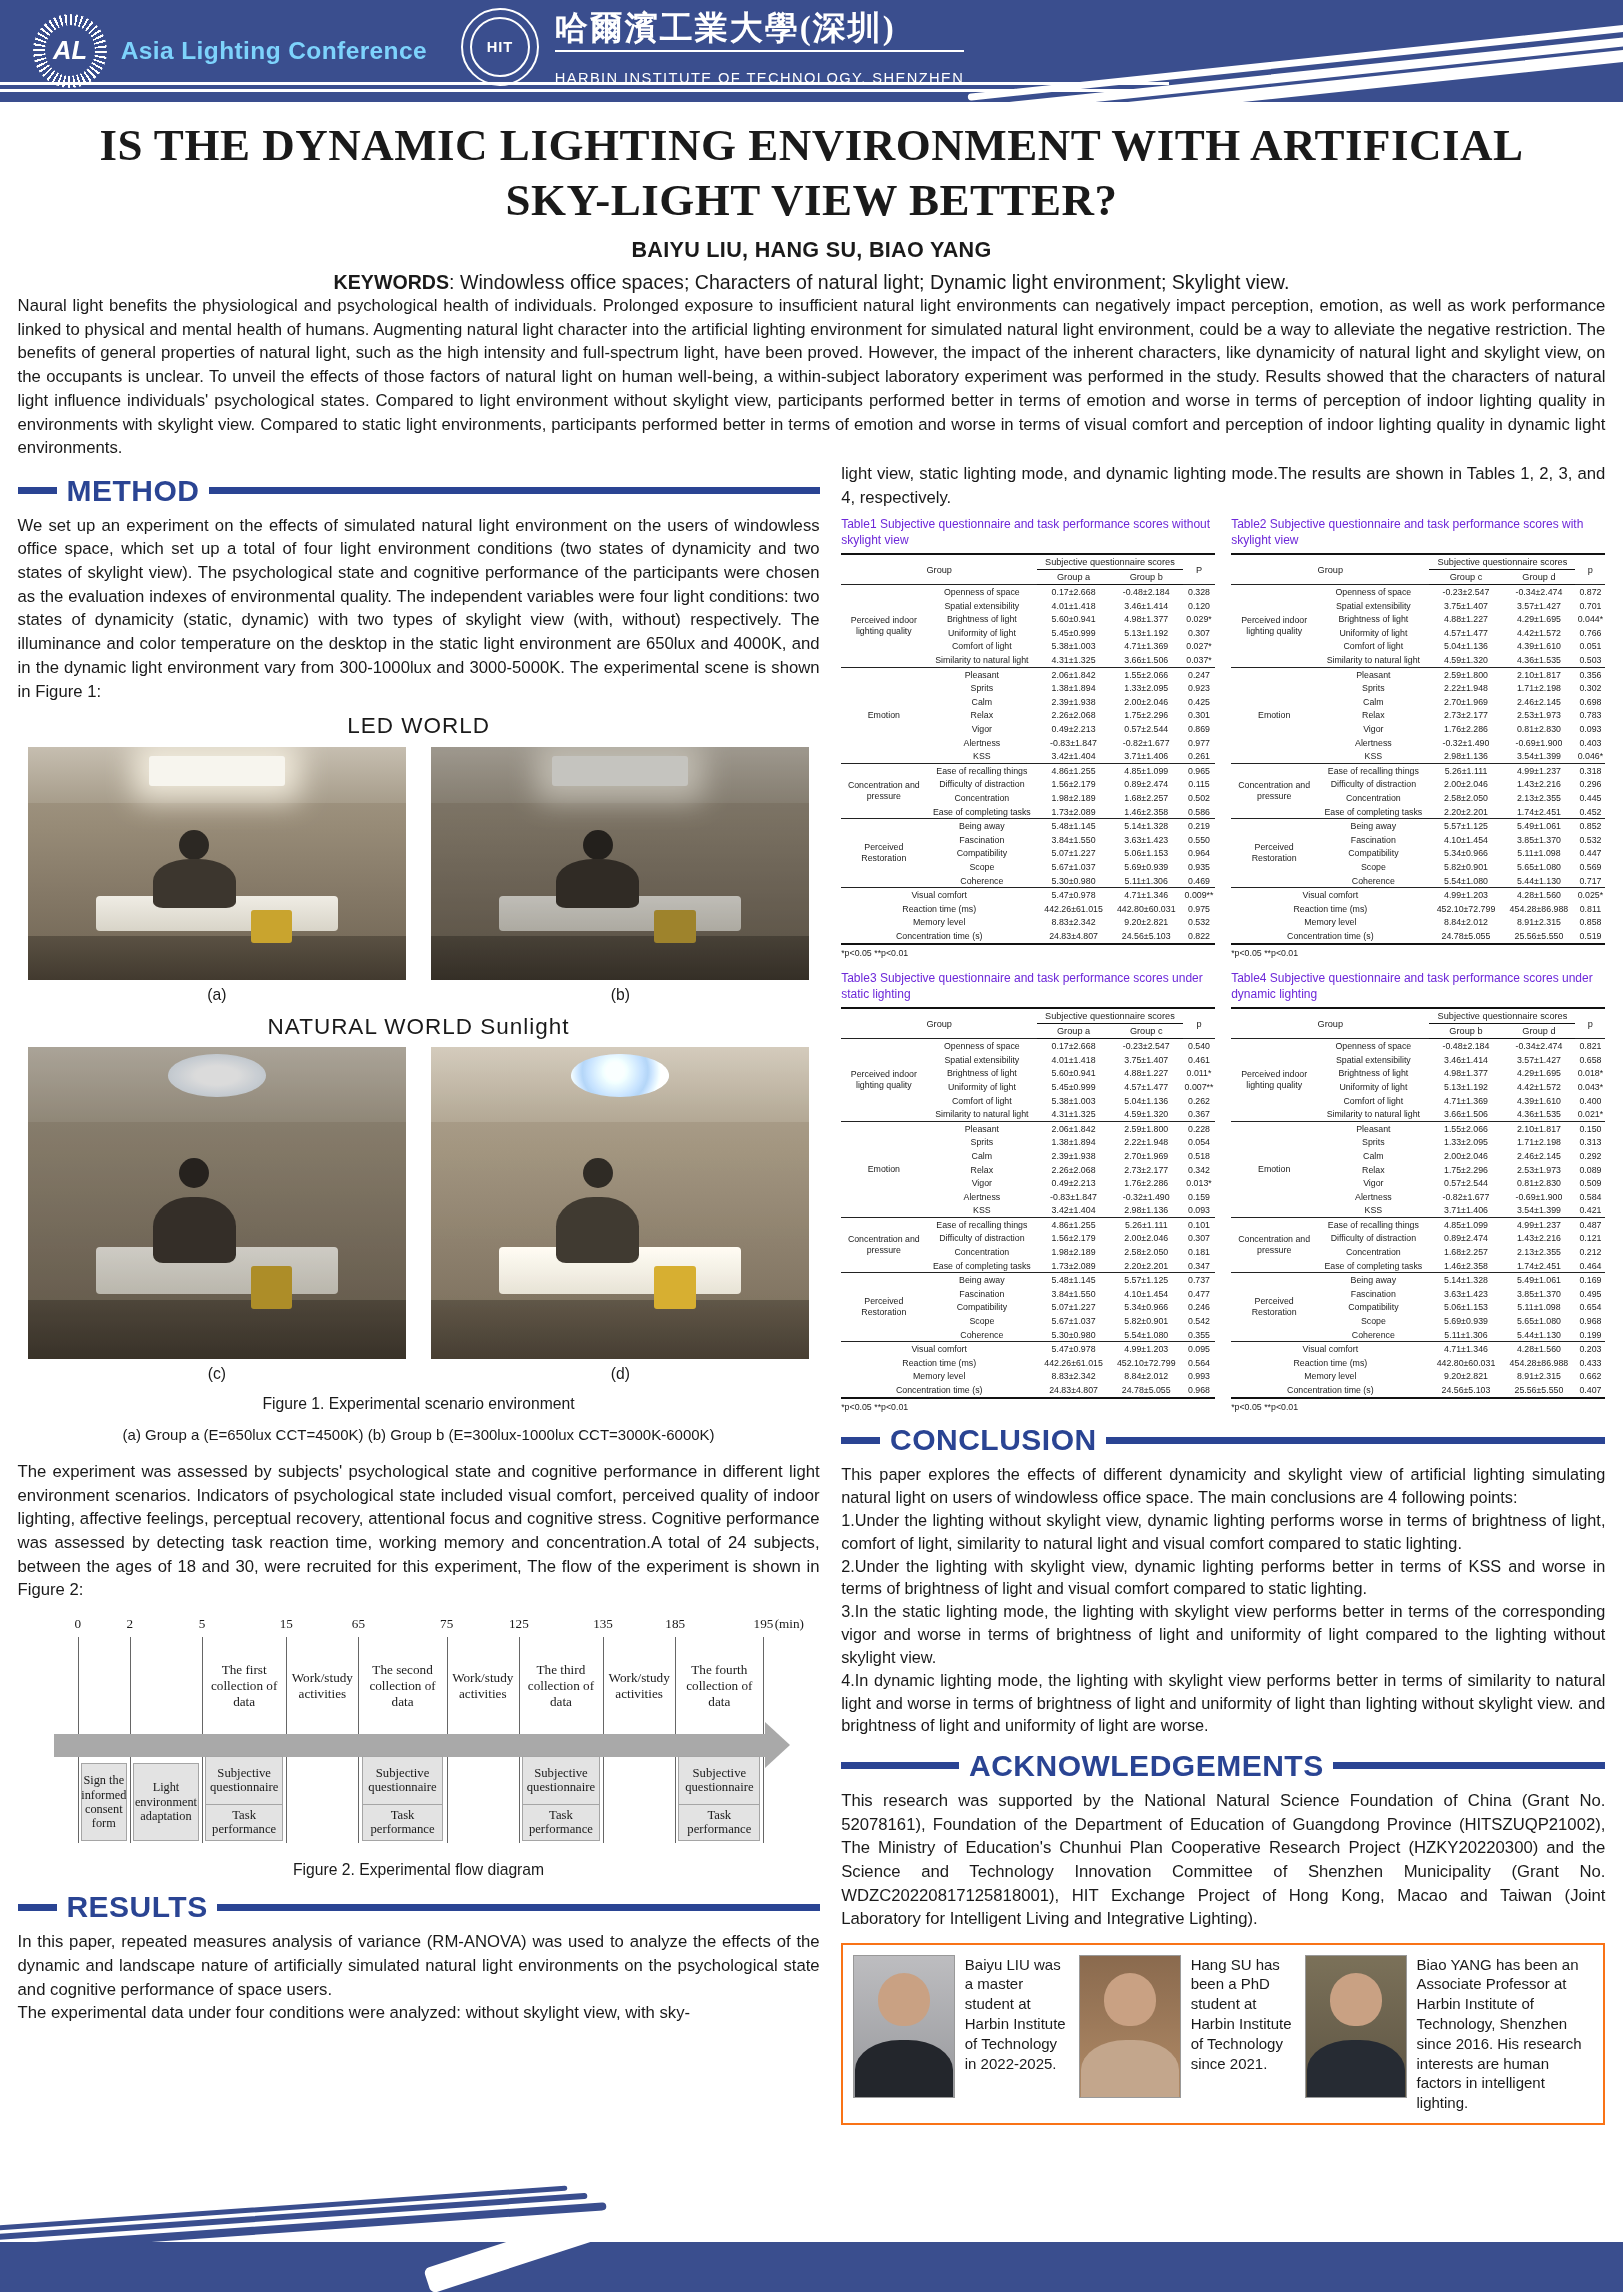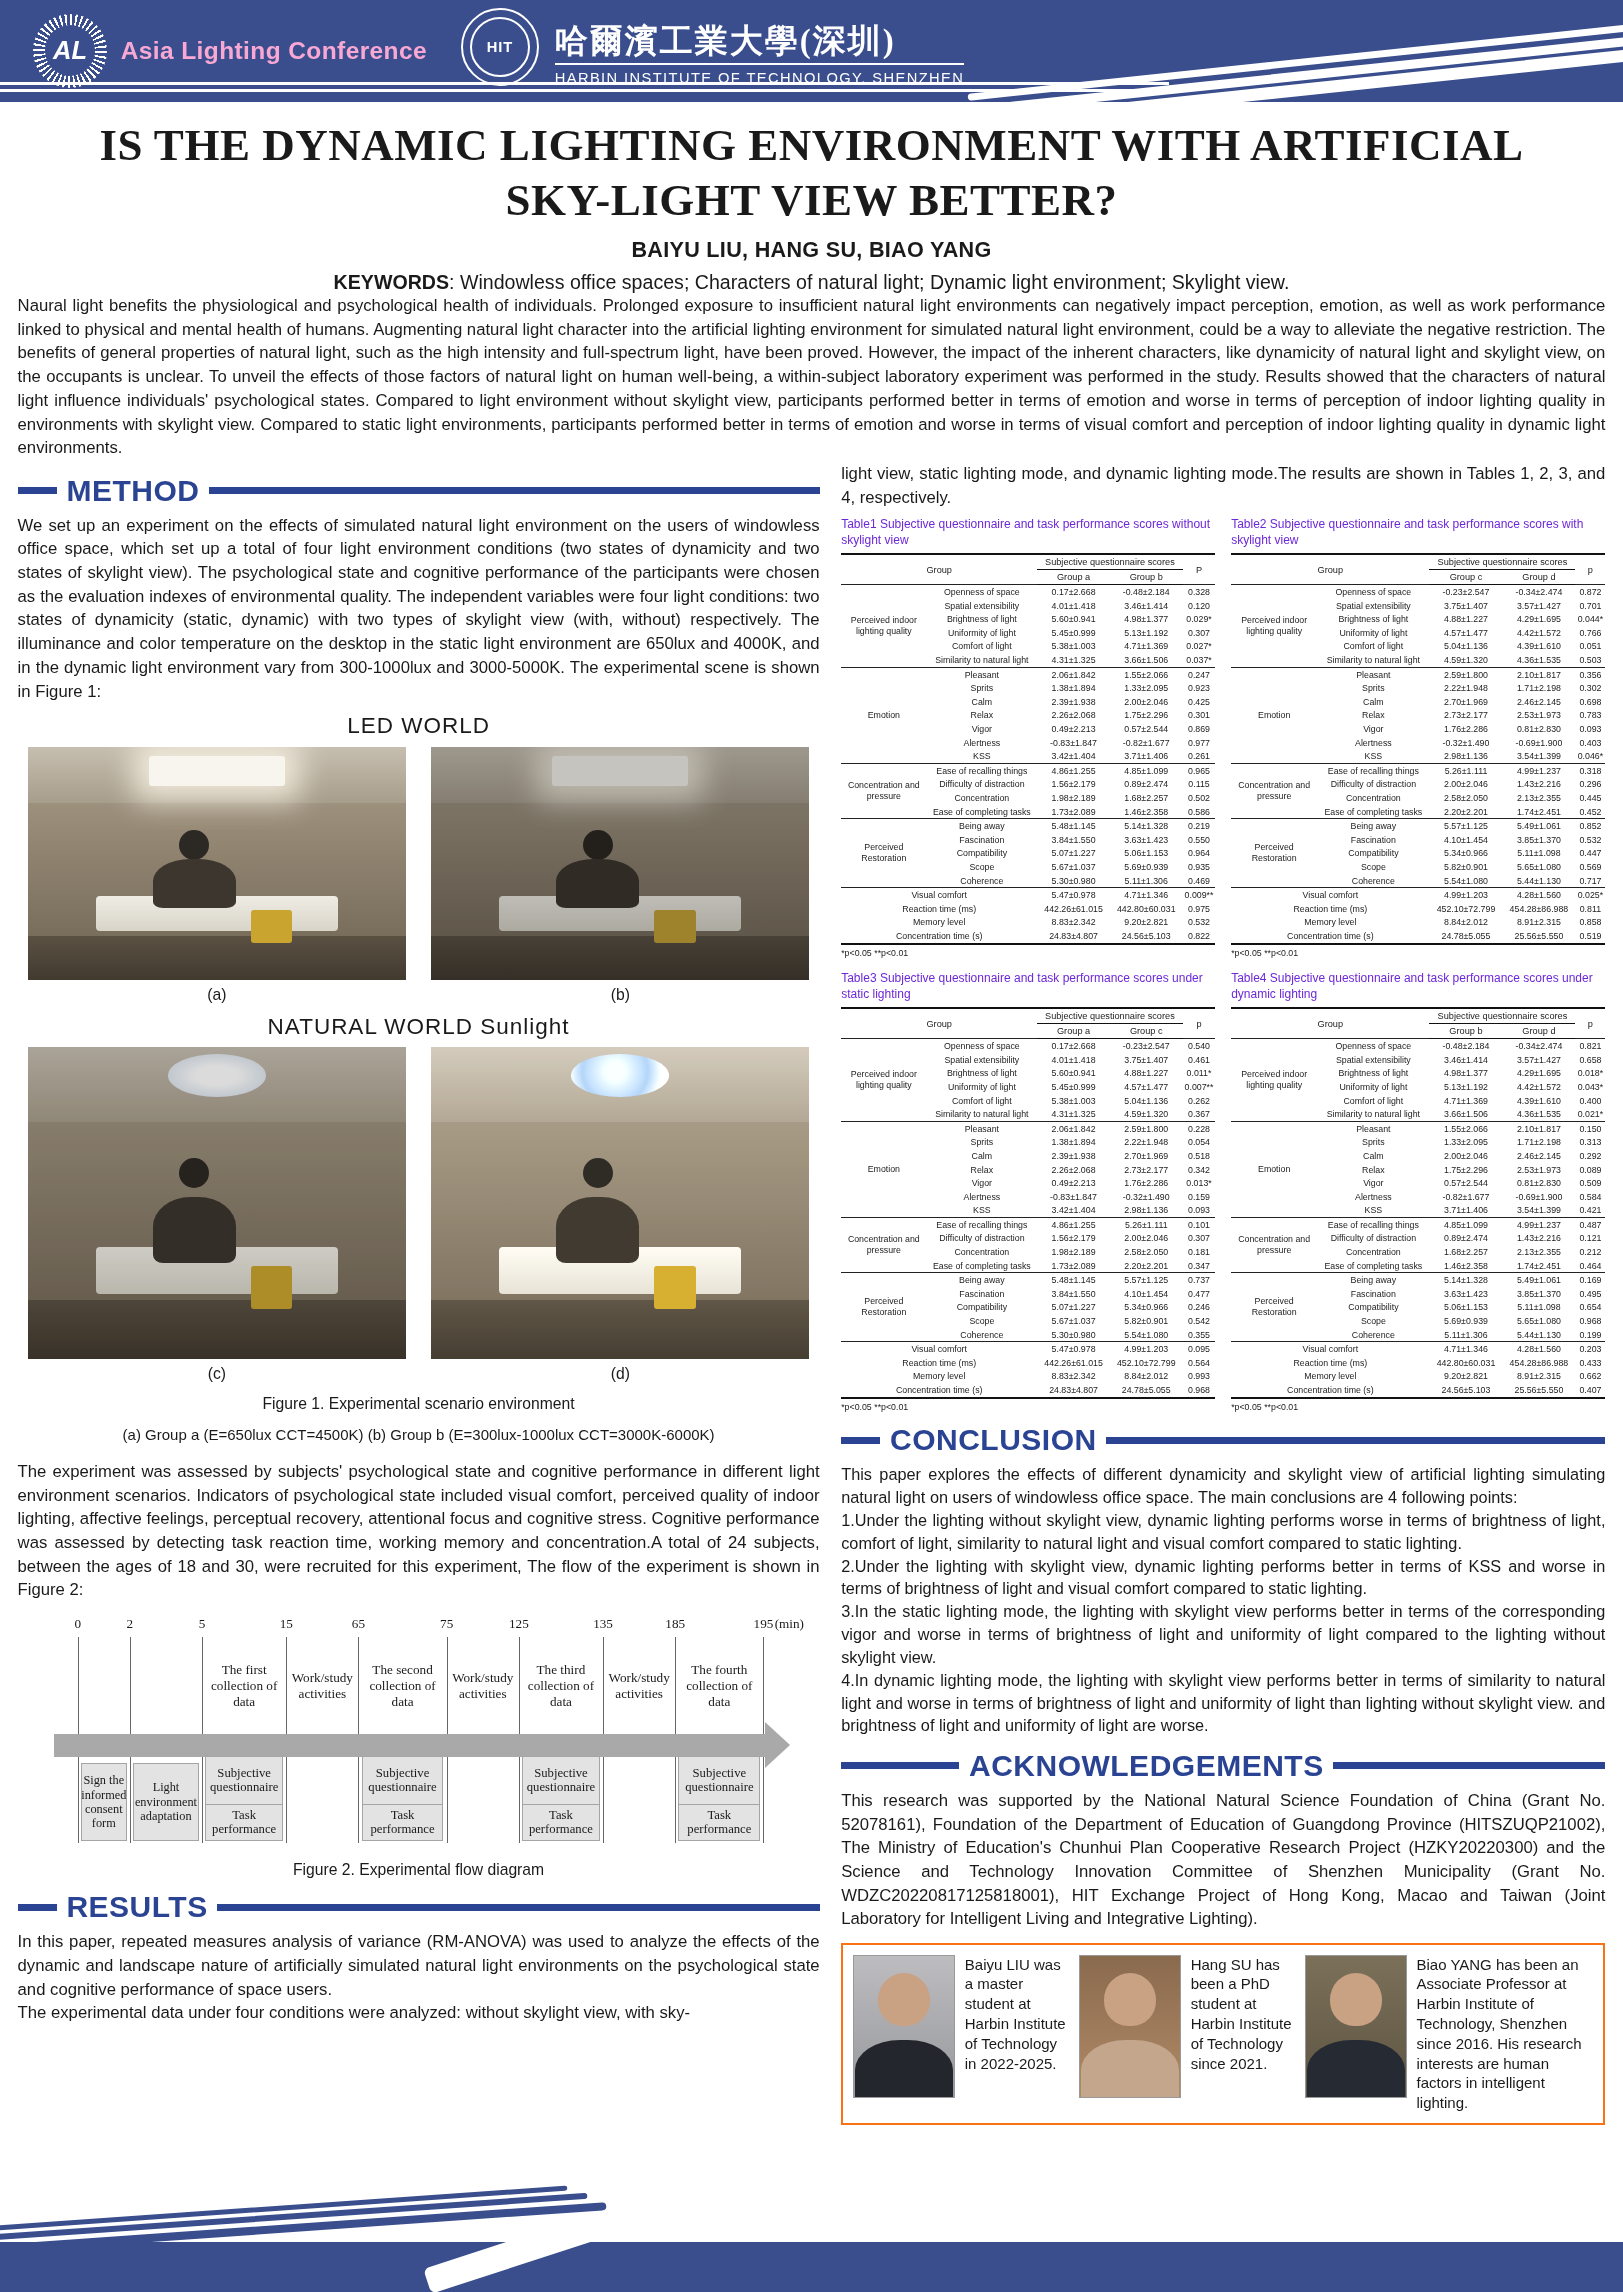--- a/index.html
+++ b/index.html
@@ -10,27 +10,27 @@
   .band{position:relative;height:102px;background:#3a4e8e;overflow:hidden}
   .band .hline{position:absolute;left:0;height:2.9px;background:#fff;width:72%}
   .hline.h1{bottom:9.8px}.hline.h2{bottom:16.7px}
   .swoosh{position:absolute;background:#fff;height:6.9px;border-radius:3.9px;transform:rotate(-6deg)}
   .sw1{right:-29px;bottom:37px;width:686px}
   .sw2{right:-29px;bottom:23.5px;width:676px;height:8.8px}
   .sw3{right:-29px;bottom:7.8px;width:667px;height:11.8px}
   .alc{position:absolute;left:33px;top:13.7px;display:flex;align-items:center;gap:13.7px}
   .alc-burst{width:74px;height:74px;border-radius:50%;background:repeating-conic-gradient(#ffffff 0 3.5deg,transparent 3.5deg 9deg);position:relative}
   .alc-burst::after{content:"AL";position:absolute;inset:11.8px;border-radius:50%;background:#3a4e8e;color:#fff;font-weight:bold;font-style:italic;display:flex;align-items:center;justify-content:center;font-size:25.5px}
-  .alc-name{color:#f9a8d4;font-size:24.5px;font-weight:bold;letter-spacing:0.4px}
+  .alc-name{color:#7dd3fc;font-size:24.5px;font-weight:bold;letter-spacing:0.4px}
   .hit{position:absolute;left:461px;top:7.8px;display:flex;align-items:flex-end;gap:15.7px}
   .hit-logo{width:78px;height:78px;border:2.9px solid #fff;border-radius:50%;position:relative;flex:none}
   .hit-logo::before{content:"";position:absolute;inset:6.9px;border:2px solid #fff;border-radius:50%}
   .hit-logo::after{content:"HIT";position:absolute;left:50%;top:50%;transform:translate(-50%,-50%);color:#fff;font-size:14.7px;font-weight:bold;letter-spacing:1px}
   .hit-cn{color:#fff;font-size:33px;font-weight:bold;font-family:"Liberation Serif",serif;letter-spacing:2px;line-height:1.1}
-  .hit-en{color:#fff;font-size:14.7px;letter-spacing:1.4px;margin-top:3.9px;border-top:2px solid #fff;padding-top:5px}
+  .hit-en{color:#fff;font-size:14.7px;letter-spacing:1.4px;margin-top:3.9px;border-top:2px solid #fff;padding-top:18px}
 
   
   .title{width:1529px;margin:15.7px auto 0;text-align:center;font-family:"Liberation Serif",serif;font-weight:700;font-size:45px;line-height:1.22;letter-spacing:0.5px}
   .authors{text-align:center;font-size:21.6px;font-weight:bold;margin-top:9.8px;letter-spacing:0.3px}
   .keywords{text-align:center;font-size:19.6px;margin-top:7.8px}
   .keywords b{font-weight:bold}
 
   
   .sechead{display:flex;align-items:center;gap:9.8px;margin:11.8px 0 5.9px}
   .sechead .dash{width:39px;height:6.9px;background:#2a4493;flex:none}

